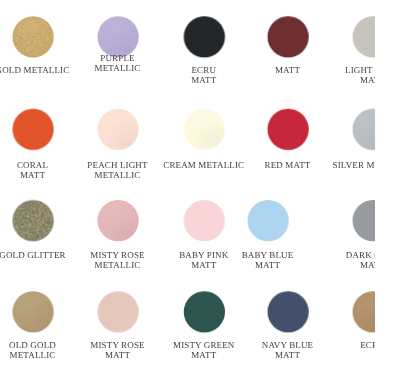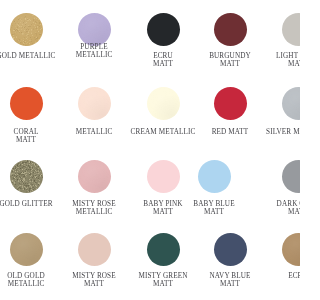--- a/index.html
+++ b/index.html
@@ -38,21 +38,20 @@
     <div class="swatch-cell" style="left: 88.2px; width: 150px; top: 12.9px; height: 56.9px;">
       <div class="swatch-dot" style="width: 33px; height: 33px; left: 58.5px; top: 0px; background: rgb(36, 39, 42);"></div>
       <div class="swatch-label" style="color: rgb(69, 69, 74); left: 0px; width: 150px; top: 38.9px;">
         <span>ECRU</span>
         <span>MATT</span>
       </div>
     </div>
     <div class="swatch-cell" style="left: 155.1px; width: 150px; top: 12.9px; height: 56.9px;">
       <div class="swatch-dot" style="width: 33px; height: 33px; left: 58.5px; top: 0px; background: rgb(110, 47, 51);"></div>
       <div class="swatch-label" style="color: rgb(69, 69, 74); left: 0px; width: 150px; top: 38.9px;">
-        <span>BURGUNDY</span>
         <span>MATT</span>
       </div>
     </div>
     <div class="swatch-cell" style="left: 223.2px; width: 150px; top: 12.9px; height: 56.9px;">
       <div class="swatch-dot" style="width: 33px; height: 33px; left: 58.5px; top: 0px; background: rgb(199, 196, 190);"></div>
       <div class="swatch-label" style="color: rgb(69, 69, 74); left: 0px; width: 150px; top: 38.9px;">
         <span>LIGHT GREY</span>
         <span>MATT</span>
       </div>
     </div>
@@ -61,20 +60,21 @@
       <div class="swatch-label" style="color: rgb(69, 69, 74); left: 0px; width: 150px; top: 41.1px;">
         <span>CORAL</span>
         <span>MATT</span>
       </div>
     </div>
     <div class="swatch-cell" style="left: 19px; width: 150px; top: 87.4px; height: 59.1px;">
       <div class="swatch-dot" style="width: 33px; height: 33px; left: 58.5px; top: 0px; background: rgb(251, 225, 211);">
         <div class="swatch-sheen" style="background-image: radial-gradient(circle at 40% 32%, rgba(255, 255, 255, 0.07) 0%, rgba(255, 255, 255, 0) 65%), radial-gradient(circle at 74% 84%, rgba(0, 0, 0, 0.035) 0%, rgba(0, 0, 0, 0) 55%);"></div>
       </div>
       <div class="swatch-label" style="color: rgb(69, 69, 74); left: 0px; width: 150px; top: 41.1px;">
+        <span>PEACH LIGHT</span>
         <span>METALLIC</span>
       </div>
     </div>
     <div class="swatch-cell" style="left: 88.2px; width: 150px; top: 87.4px; height: 59.1px;">
       <div class="swatch-dot" style="width: 33px; height: 33px; left: 58.5px; top: 0px; background: rgb(254, 250, 224);">
         <div class="swatch-sheen" style="background-image: radial-gradient(circle at 40% 32%, rgba(255, 255, 255, 0.07) 0%, rgba(255, 255, 255, 0) 65%), radial-gradient(circle at 74% 84%, rgba(0, 0, 0, 0.035) 0%, rgba(0, 0, 0, 0) 55%);"></div>
       </div>
       <div class="swatch-label" style="color: rgb(69, 69, 74); left: 0px; width: 150px; top: 41.1px;">
         <span>CREAM METALLIC</span>
       </div>

